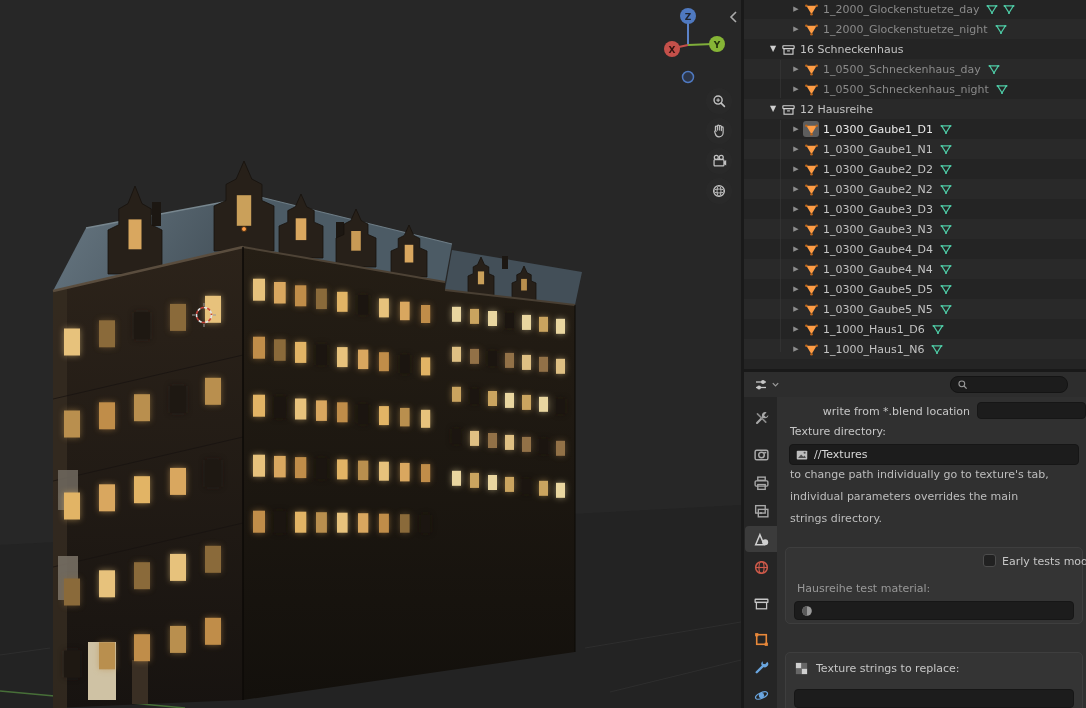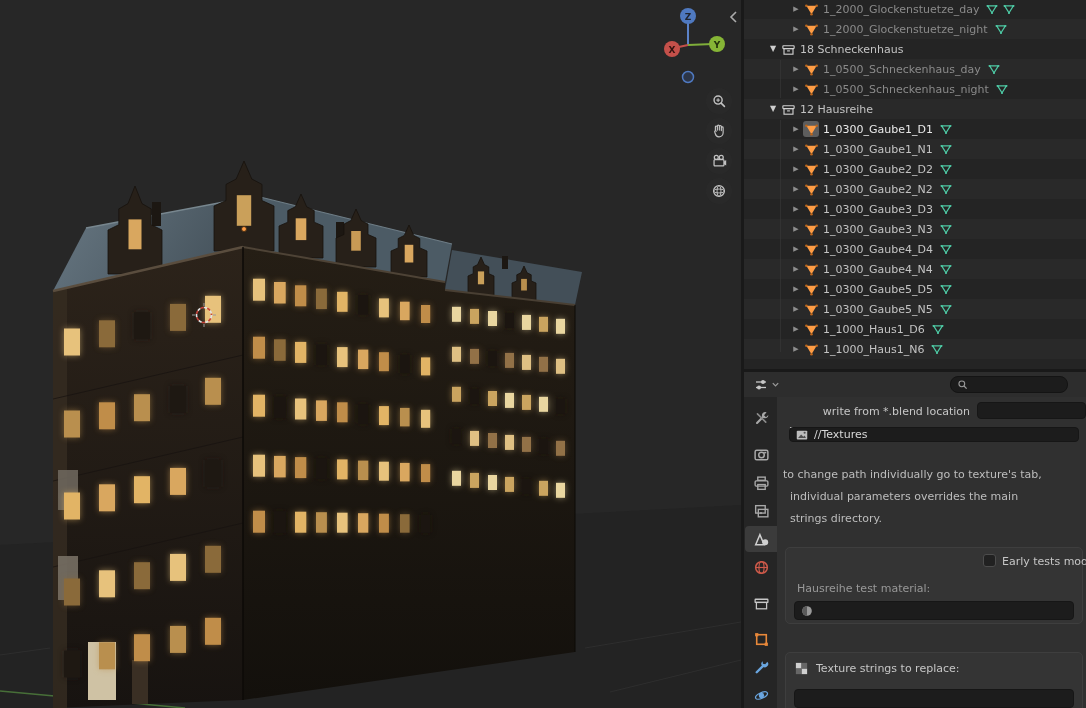--- a/index.html
+++ b/index.html
@@ -459,21 +459,21 @@
       </div>
       <div class="orow" style="padding-left: 22px;">
         <span class="disc c">▼</span>
         <span class="oicon">
           <svg viewBox="0 0 16 16">
             <rect x="2" y="4" width="12" height="3" rx="0.5" fill="none" stroke="#d0d0d0" stroke-width="1.2"></rect>
             <rect x="3.2" y="7" width="9.6" height="6" fill="none" stroke="#d0d0d0" stroke-width="1.2"></rect>
             <line x1="6.5" y1="9.5" x2="9.5" y2="9.5" stroke="#d0d0d0" stroke-width="1.2"></line>
           </svg>
         </span>
-        <span class="olabel">18 Schneckenhaus</span>
+        <span class="olabel">16 Schneckenhaus</span>
       </div>
       <div class="orow alt dim" style="padding-left: 45px;">
         <span class="disc">▶</span>
         <span class="oicon">
           <svg viewBox="0 0 16 16">
             <polygon points="2.5,4 13.5,4 8,13" fill="#ff9d45"></polygon>
             <circle cx="2.5" cy="4" r="1.4" fill="#b9651d"></circle>
             <circle cx="13.5" cy="4" r="1.4" fill="#b9651d"></circle>
             <circle cx="8" cy="13" r="1.4" fill="#b9651d"></circle>
           </svg>
@@ -882,30 +882,30 @@
     </div>
   </div>
 
 <div id="props-content" class="region">
   <div class="pc-label r" style="top:8px;right:116px">write from *.blend location</div>
   <div class="pfield" style="left:200px;right:0;top:5px;height:17px">
     <span></span>
   </div>
 
   <div class="pc-label" style="left:13px;top:28px">Texture directory:</div>
-  <div class="pfield" style="left:12px;right:7px;top:30px;height:15px">
+  <div class="pfield" style="left:12px;right:7px;top:47px;height:21px">
     <svg viewBox="0 0 16 16">
       <rect x="2" y="3" width="12" height="10" rx="1" fill="#bdbdbd"></rect>
       <polygon points="3.5,11.5 7,7.5 9.5,10 11,8.5 12.5,11.5" fill="#4f4f4f"></polygon>
       <circle cx="11" cy="5.5" r="1.2" fill="#4f4f4f"></circle>
     </svg>
     <span>//Textures</span>
   </div>
 
-  <div class="pc-label" style="left:6px;top:71px;color:#bdbdbd">to change path individually go to texture's tab,</div>
+  <div class="pc-label" style="left:13px;top:71px;color:#bdbdbd">to change path individually go to texture's tab,</div>
   <div class="pc-label" style="left:13px;top:93px;color:#bdbdbd">individual parameters overrides the main</div>
   <div class="pc-label" style="left:13px;top:115px;color:#bdbdbd">strings directory.</div>
 
   <div class="subpanel" style="left:8px;right:3px;top:150px;height:77px">
     <div class="pcheckbox" style="left:197px;top:6px"></div>
     <div class="pc-label" style="left:216px;top:7px">Early tests mode</div>
     <div class="pc-label dim" style="left:11px;top:34px">Hausreihe test material:</div>
     <div class="pfield" style="left:8px;right:8px;top:53px;height:19px">
       <svg viewBox="0 0 16 16">
         <circle cx="8" cy="8" r="5.5" fill="#9a9a9a"></circle>

